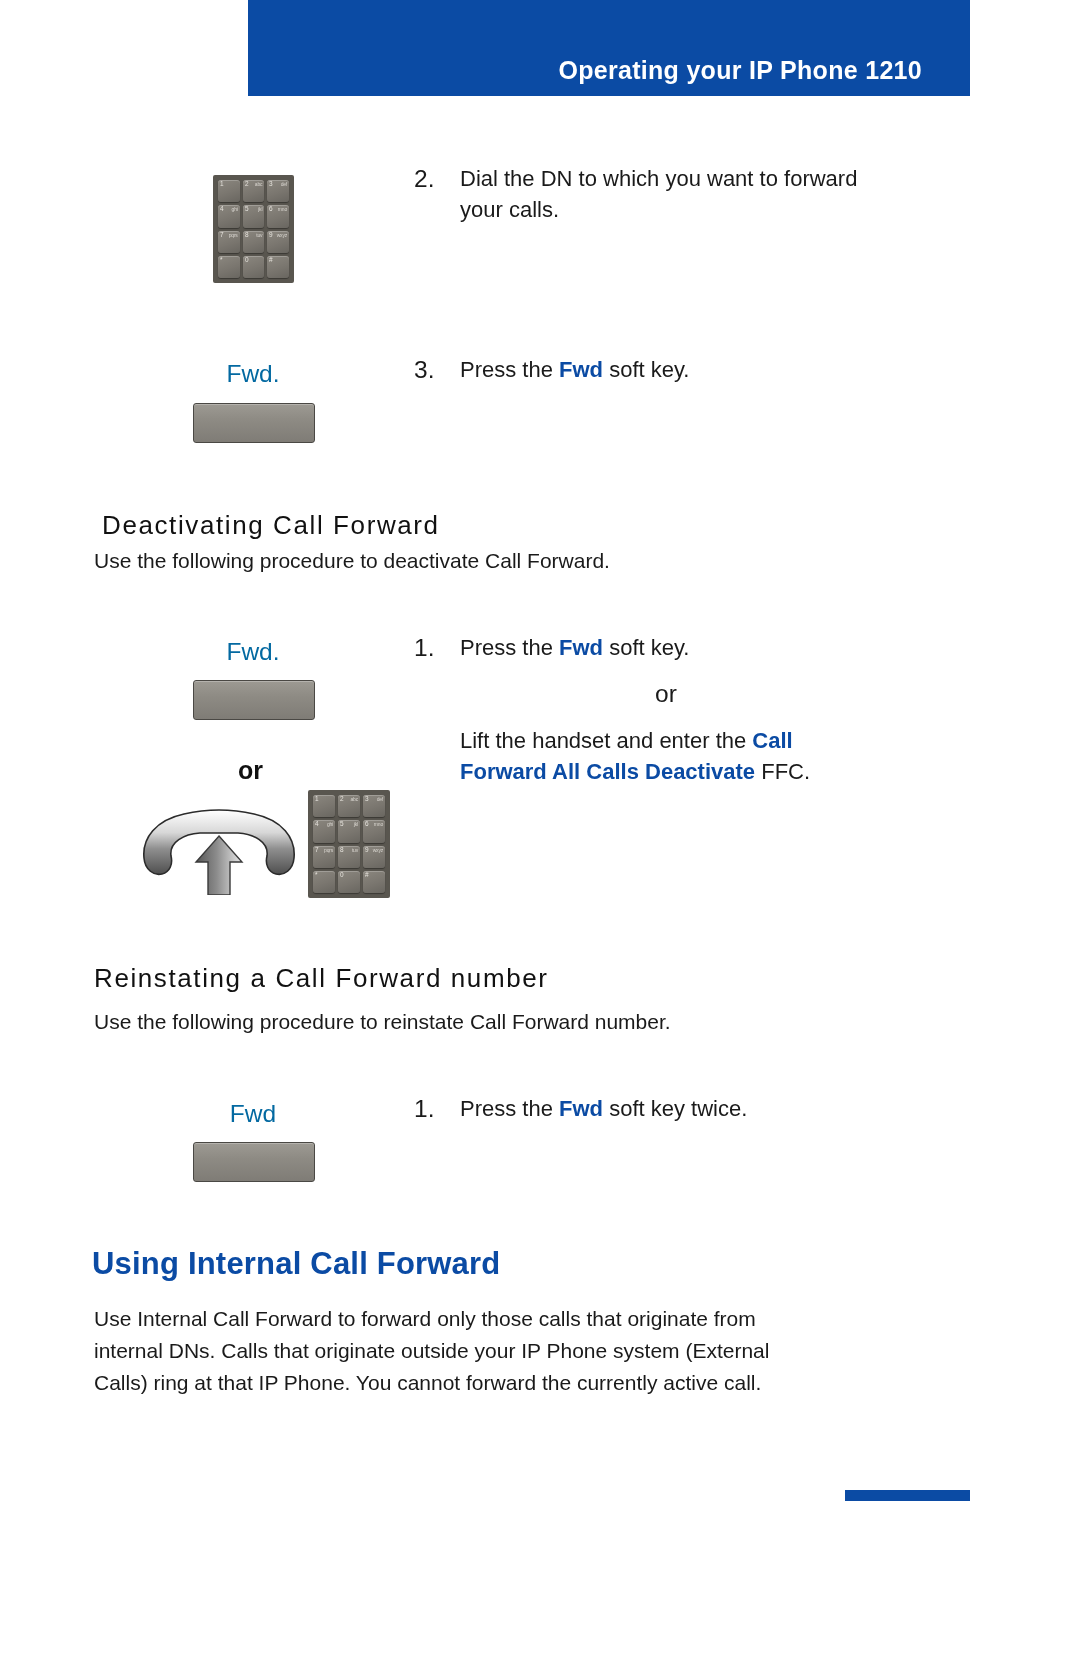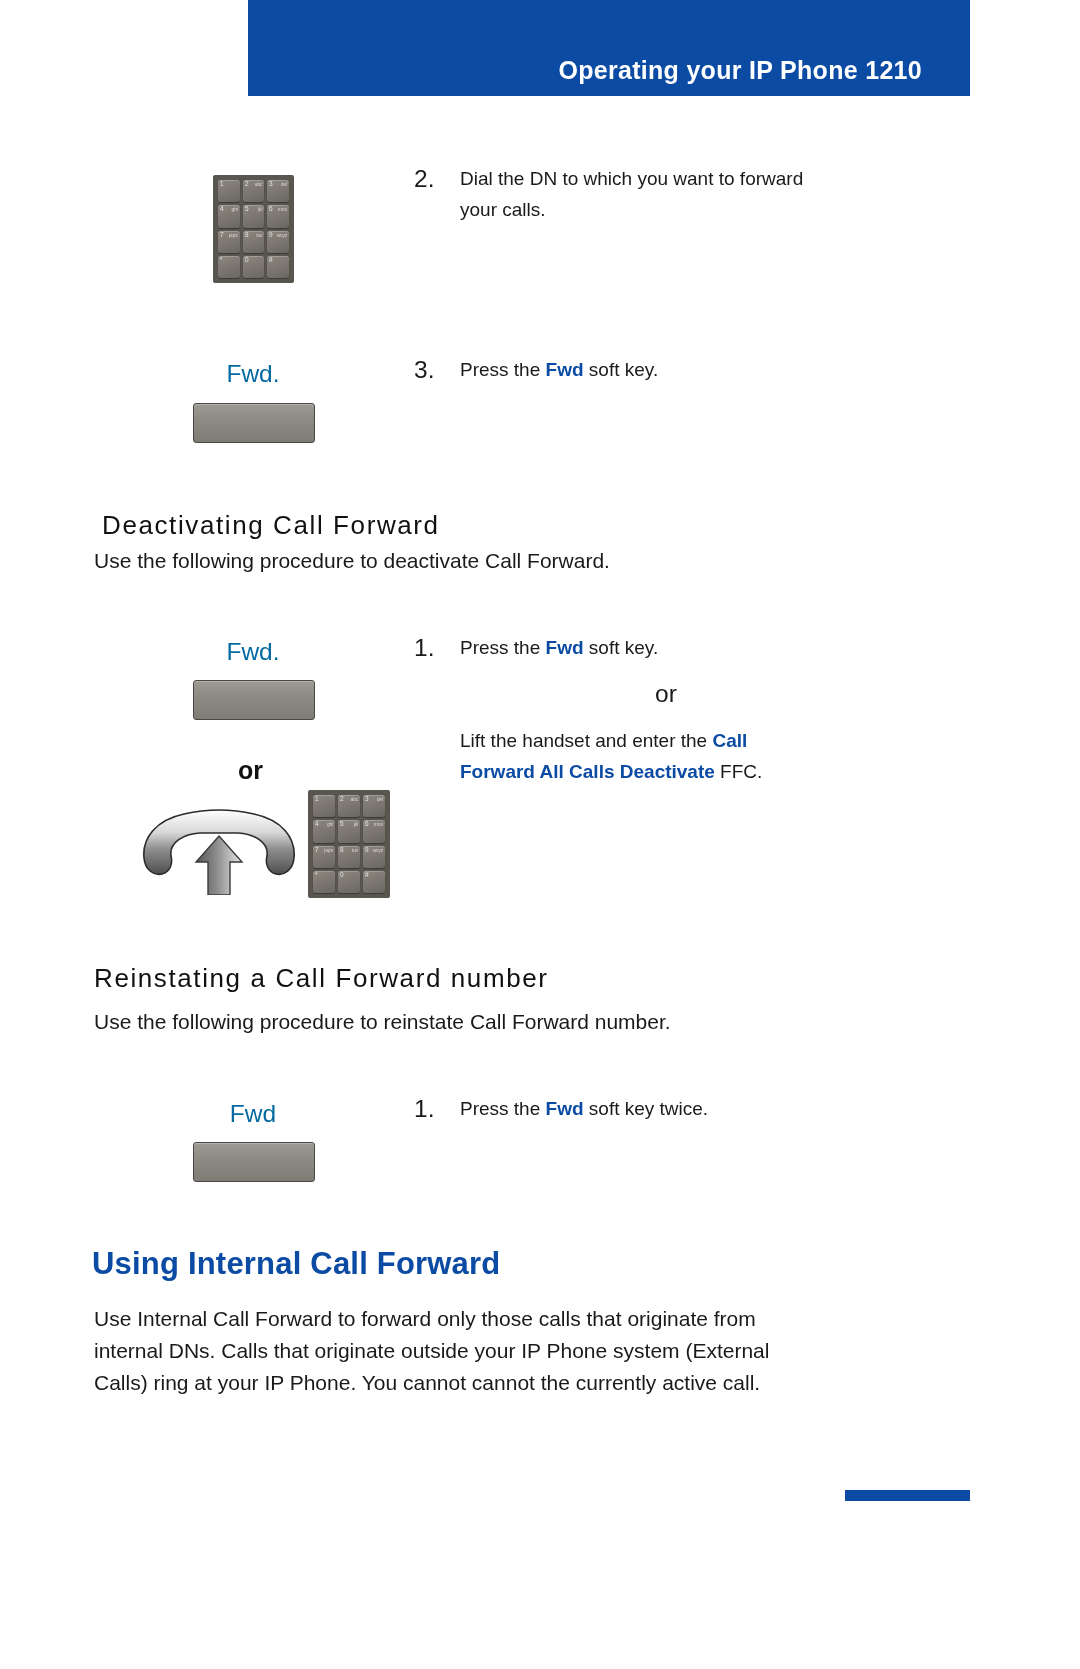--- a/index.html
+++ b/index.html
@@ -64,21 +64,21 @@
     white-space: nowrap;
   }
   .step-num {
     position: absolute;
     font-size: 24.5px;
     line-height: 31px;
     color: #1a1a1a;
   }
   .step-text {
     position: absolute;
-    font-size: 19px;
+    font-size: 22px;
     line-height: 31px;
     color: #1a1a1a;
   }
   .kw {
     color: #0b4ba4;
     font-weight: bold;
   }
   .or-center {
     position: absolute;
     font-size: 24.5px;
@@ -349,20 +349,20 @@
   <div class="softkey" style="left:193px; top:1142px;"></div>
 
   <div class="step-num" style="left:414px; top:1093px;">1.</div>
   <div class="step-text" style="left:460px; top:1093px; width:480px;"><span>Press the </span><span class="kw">Fwd</span><span> soft key twice.</span></div>
 
   <h1 class="major-heading" style="left:92px; top:1246px; margin:0;">Using Internal Call Forward</h1>
 
   <div class="body-text" style="left:94px; top:1303px; width:850px; line-height:32px;">
     <span>Use Internal Call Forward to forward only those calls that originate from</span><br>
     <span>internal DNs. Calls that originate outside your IP Phone system (External</span><br>
-    <span>Calls) ring at your IP Phone. You cannot cannot the currently active call.</span>
+    <span>Calls) ring at that IP Phone. You cannot forward the currently active call.</span>
   </div>
 
   <div class="page-num-box">
     <div class="page-num">64</div>
   </div>
 
 </div>
 
 </body></html>

